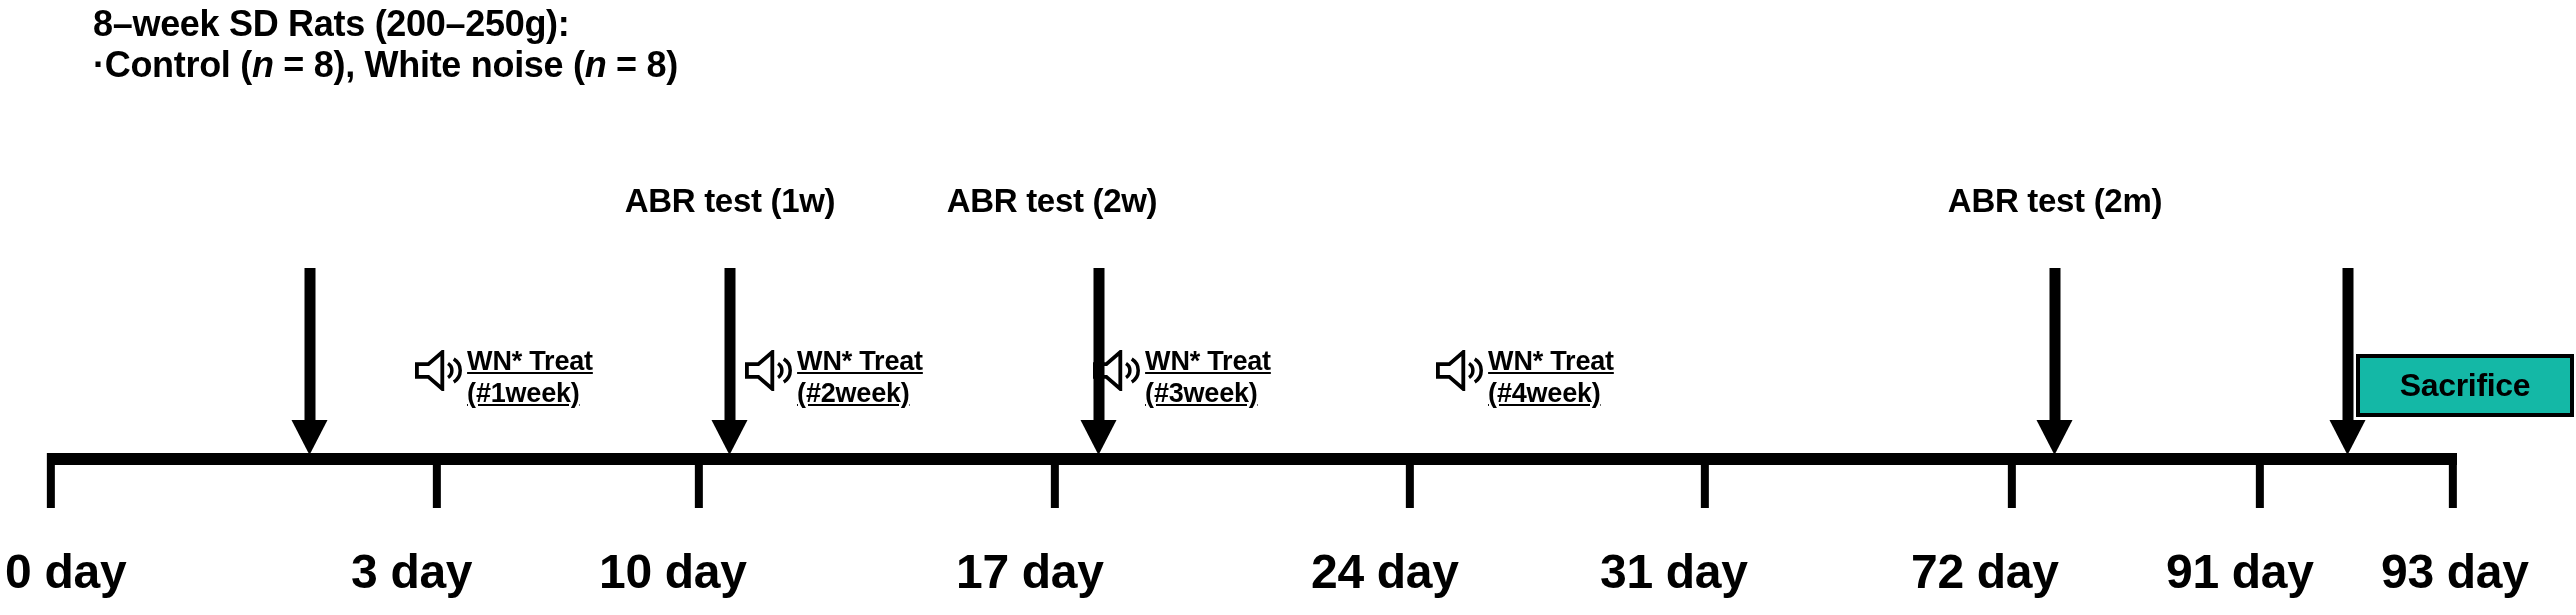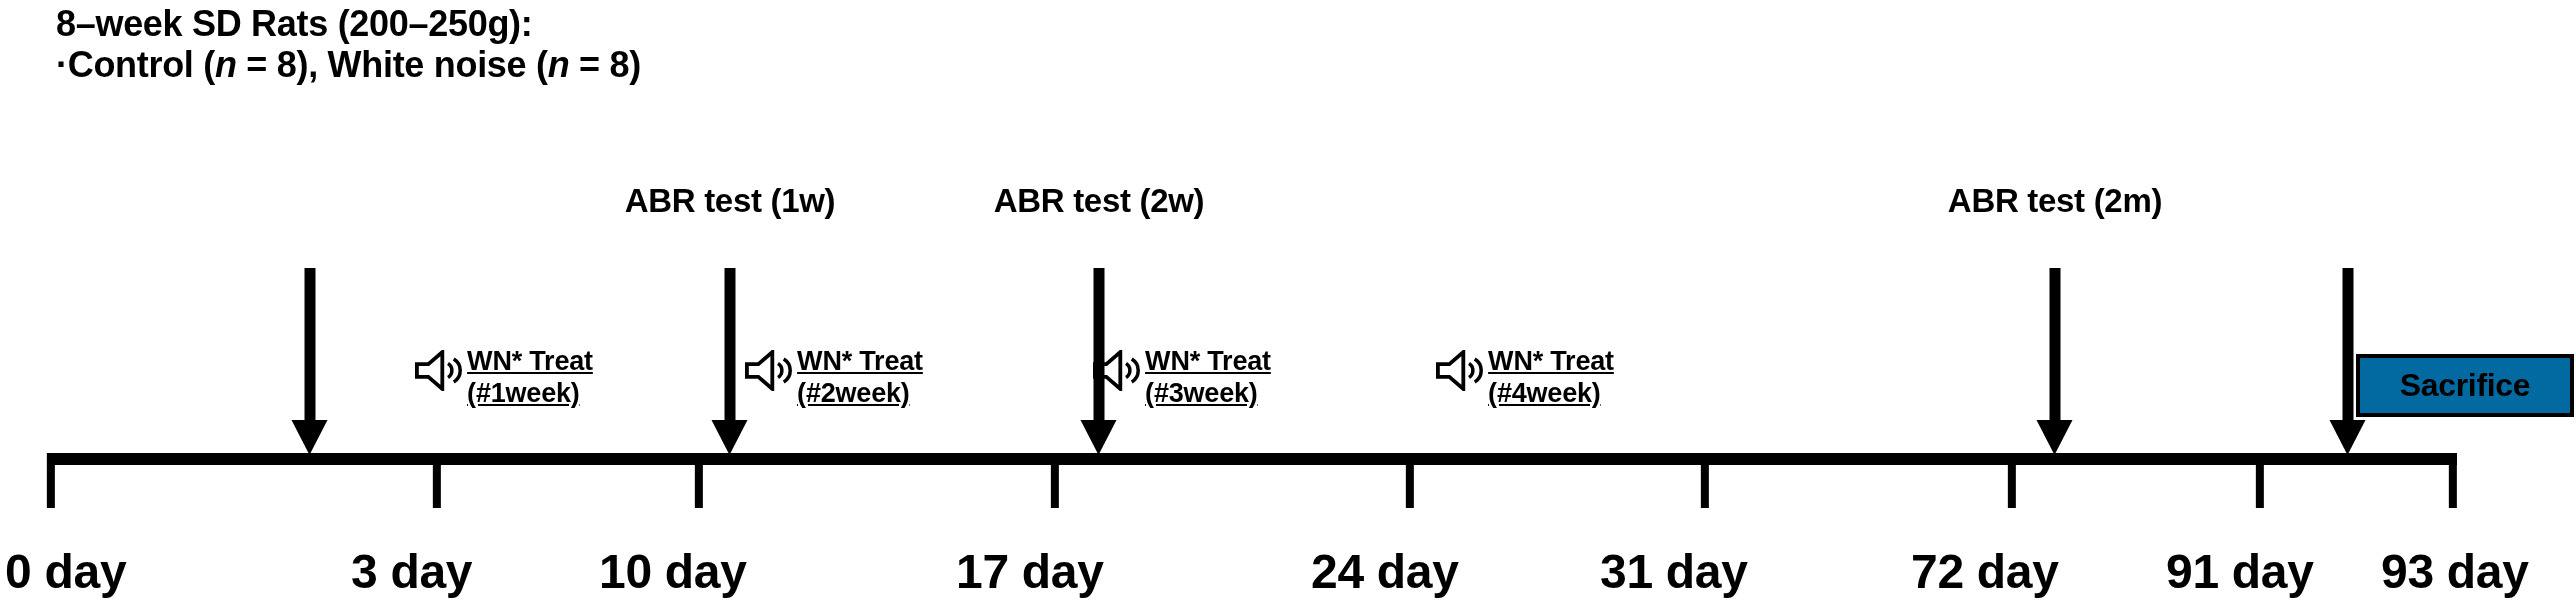--- a/index.html
+++ b/index.html
@@ -26,20 +26,21 @@
     top: 2.6px;
     width: 1408px;
     font-weight: bold;
     font-size: 36px;
     line-height: 1.16;
     letter-spacing: -0.3px;
     white-space: nowrap;
   }
   .header .line {
     display: block;
+    margin-left: 37px;
   }
   .hdr-italic {
     font-style: italic;
   }
 
   
   .abr-label {
     position: absolute;
     font-weight: bold;
     font-size: 33px;
@@ -92,21 +93,21 @@
   }
   .wn-text .l1, .wn-text .l2 {
     display: block;
     text-decoration: underline;
   }
 
   
   .sacrifice-box {
     position: absolute;
     border: 4.5px solid #000;
-    background: #0369a1;
+    background: #14b8a6;
     display: flex;
     align-items: center;
     justify-content: center;
     font-weight: bold;
     font-size: 32px;
     letter-spacing: -0.3px;
     box-sizing: border-box;
   }
 
   
@@ -132,21 +133,21 @@
 <body>
 
 <div id="canvas">
 
   <div class="header">
     <span class="line">8–week SD Rats (200–250g):</span>
     <span class="line"><span>·Control (</span><span class="hdr-italic">n</span><span> = 8), White noise (</span><span class="hdr-italic">n</span><span> = 8)</span></span>
   </div>
 
   <div class="abr-label" style="left:730px; top:182px;">ABR test (1w)</div>
-  <div class="abr-label" style="left:1099px; top:182px;">ABR test (2w)</div>
+  <div class="abr-label" style="left:1052px; top:182px;">ABR test (2w)</div>
   <div class="abr-label" style="left:2055px; top:182px;">ABR test (2m)</div>
 
   <div class="arrow" style="left:310px; top:268px; width:37px; height:187px;">
     <div class="shaft" style="height:154px;"></div>
     <div class="head" style="top:152px;"></div>
   </div>
   <div class="arrow" style="left:730px; top:268px; width:37px; height:187px;">
     <div class="shaft" style="height:154px;"></div>
     <div class="head" style="top:152px;"></div>
   </div>

